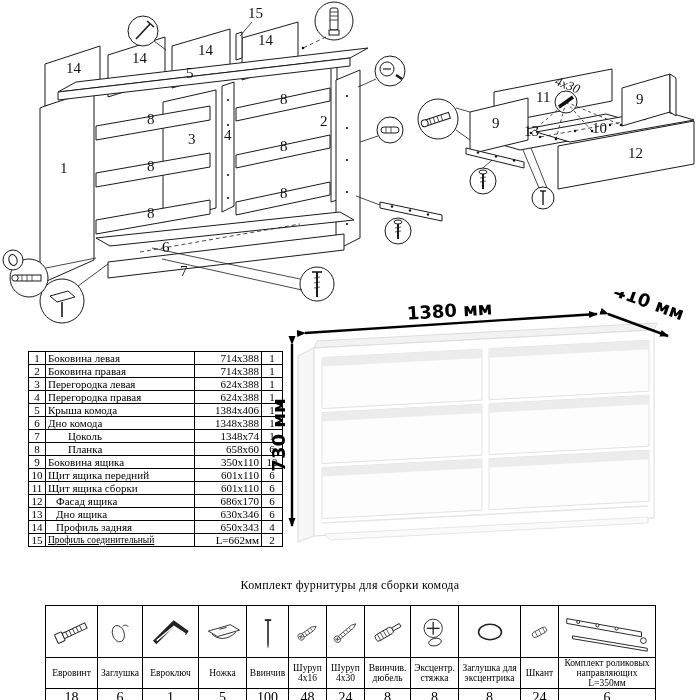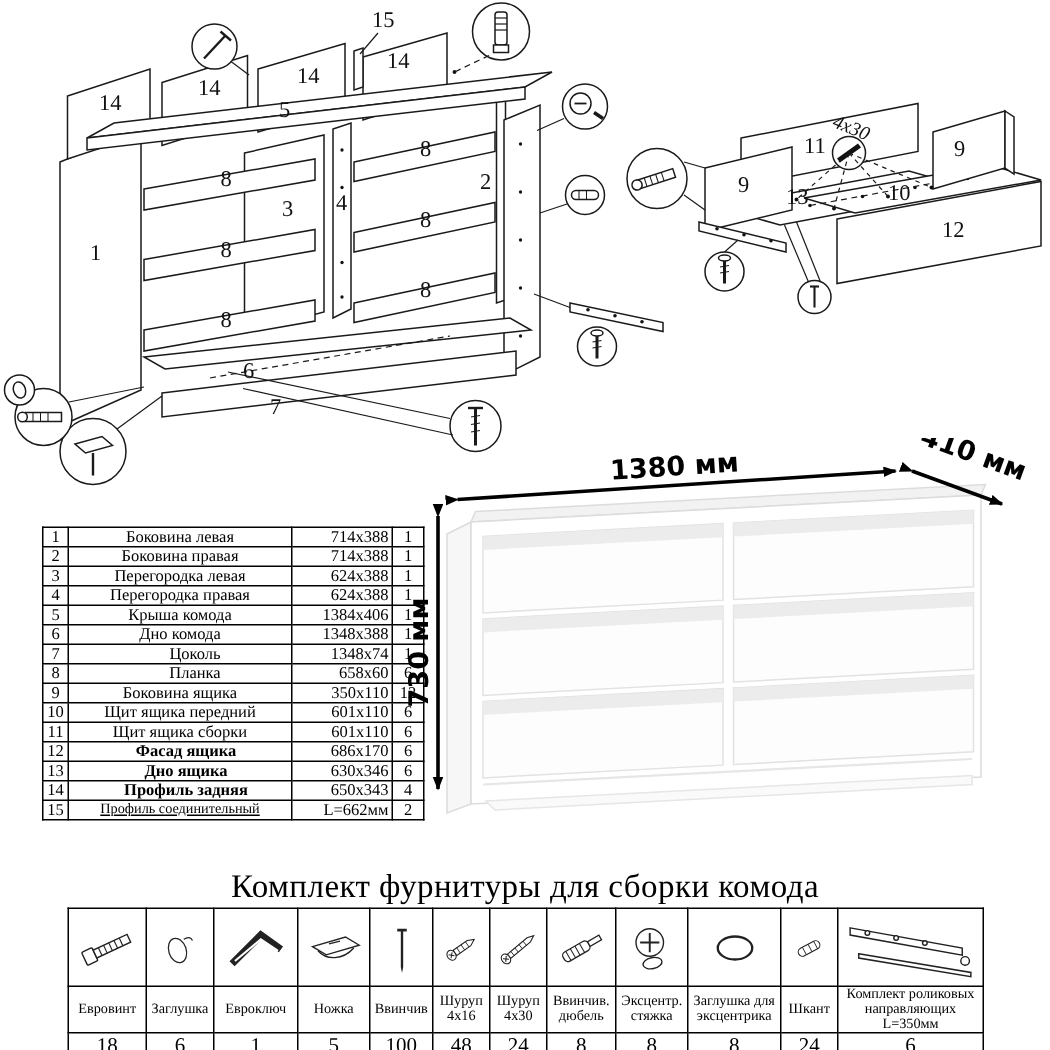--- a/index.html
+++ b/index.html
@@ -13,30 +13,30 @@
   .diagram{position:absolute;left:0;top:0;}
   .dresser{position:absolute;left:270px;top:292px;}
   .dim-txt{font-family:"DejaVu Sans",sans-serif;font-weight:bold;font-size:18px;fill:#000;}
 
   
   .parts-wrap{position:absolute;left:28px;top:351px;}
   table{border-collapse:collapse;table-layout:fixed;}
   .parts-table td{border:1px solid #000;height:12px;font-size:11px;line-height:11px;
       padding:0 2px;white-space:nowrap;overflow:hidden;}
   .parts-table .c-num{width:16px;text-align:center;padding:0;}
-  .parts-table .c-name{width:124px;text-align:center;}
+  .parts-table .c-name{width:124px;text-align:left;}
   .parts-table .c-size{width:62px;text-align:right;}
   .parts-table .c-qty{width:20px;text-align:center;padding:0;}
   .ind1{padding-left:22px !important;}
-  .ind2{padding-left:10px !important;font-weight:bold;}
+  .ind2{padding-left:10px !important;}
   .tiny{font-size:9.5px !important;text-decoration:underline;}
 
   
   .kit-title{position:absolute;left:0;top:578px;width:700px;text-align:center;
-      font-size:22px;letter-spacing:.3px;}
+      font-size:12px;letter-spacing:.3px;}
 
   
   .hw-wrap{position:absolute;left:45px;top:605px;}
   .hw-table td{border:1px solid #000;text-align:center;vertical-align:middle;padding:0;}
   .hw-table .r-icon td{height:51px;}
   .hw-table .r-name td{height:23px;font-size:9.5px;line-height:10px;padding:0 1px;}
   .hw-table .r-qty td{height:18px;font-size:14px;}
   .hw-table svg{display:block;margin:0 auto;}
 </style>
 </head>

